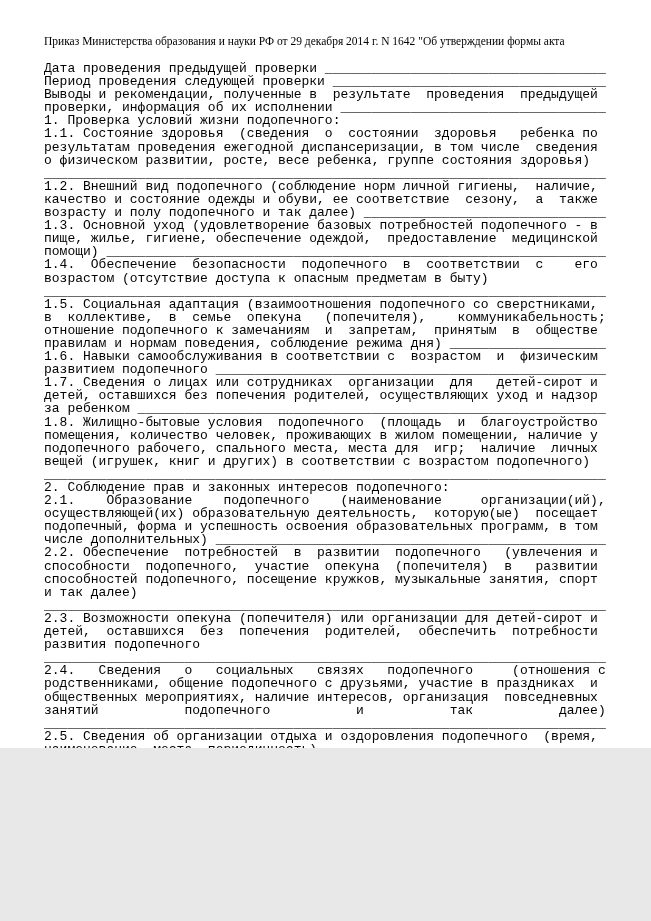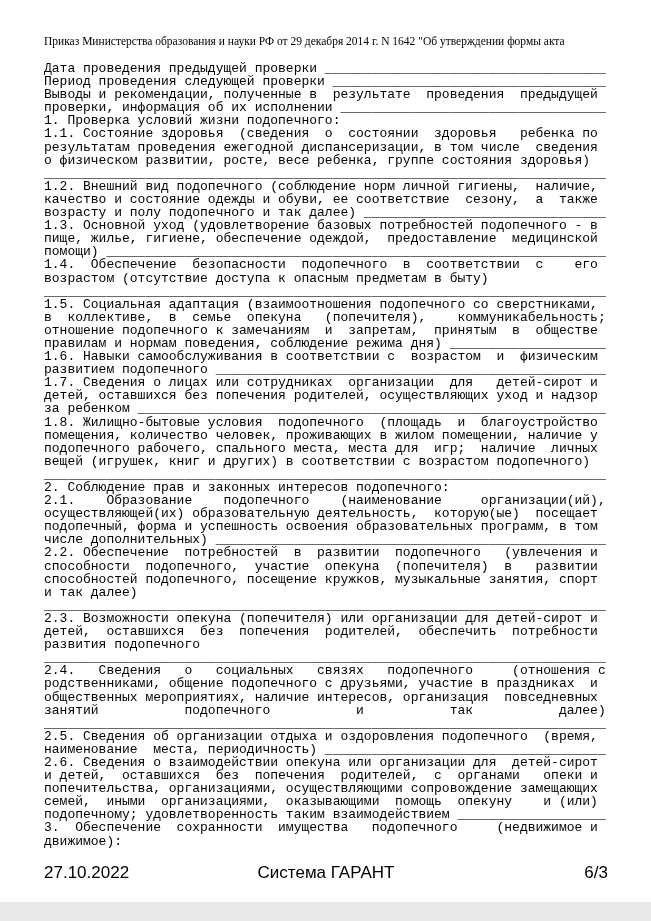--- a/index.html
+++ b/index.html
@@ -1,19 +1,19 @@
 <!DOCTYPE html>
 <html><head>
 <meta charset="utf-8">
 <style>
   html, body { margin: 0; padding: 0; background: #e8e8e8; }
   .page {
     position: relative;
     width: 651px;
-    height: 902px;
+    height: 748px;
     background: #ffffff;
     color: #000000;
     overflow: hidden;
     margin: 0 auto;
   }
   .doc-header {
     position: absolute;
     left: 44px;
     right: 30px;
     top: 35px;

